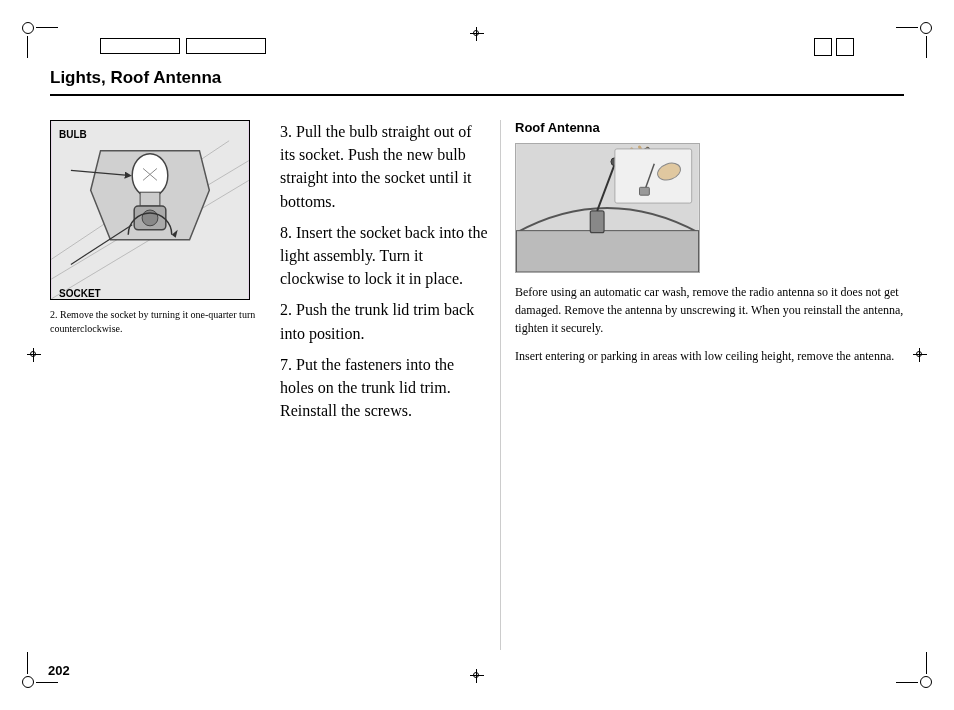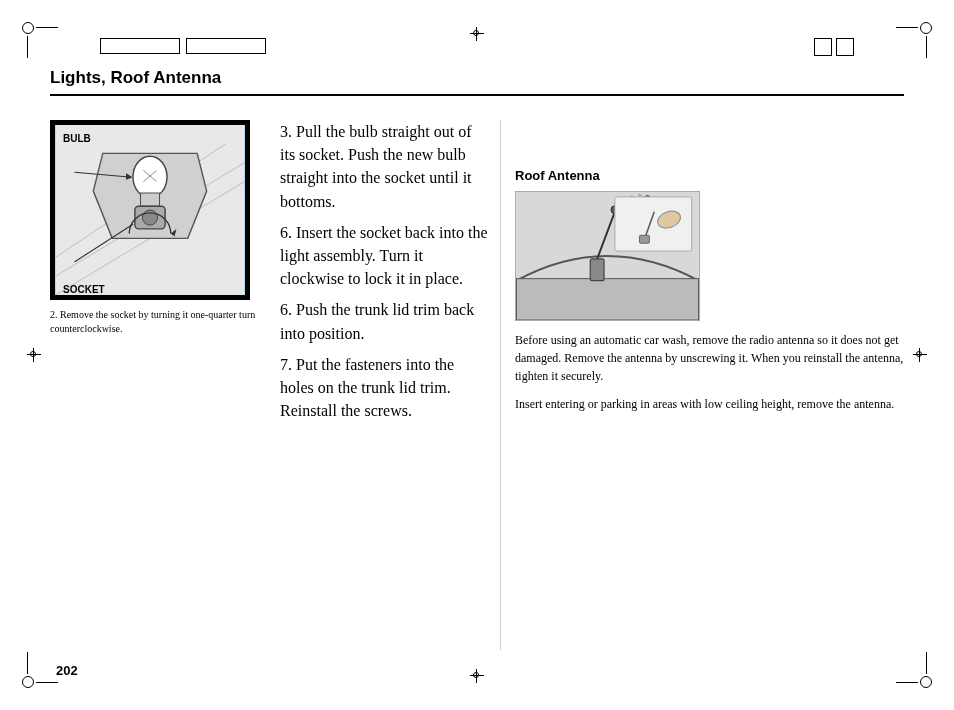--- a/index.html
+++ b/index.html
@@ -174,22 +174,22 @@
     .col-right {
       flex: 1;
       padding-left: 14px;
       border-left: 1px solid #ccc;
     }
 
     
     .diagram-box {
       width: 200px;
       height: 180px;
-      border: 5px solid #000000;
-      background: #7dd3fc;
+      border: 1px solid #000000;
+      background: #d946ef;
       position: relative;
       overflow: hidden;
       margin-bottom: 8px;
     }
     .diagram-label {
       font-size: 10px;
       font-weight: bold;
       font-family: Arial, sans-serif;
       position: absolute;
     }
@@ -217,21 +217,20 @@
       margin-bottom: 8px;
       padding-left: 0;
     }
 
     
     .section-heading {
       font-size: 13px;
       font-weight: bold;
       font-family: Arial, sans-serif;
       margin-bottom: 8px;
-      margin-top: 48px;
     }
     .antenna-diagram {
       width: 185px;
       height: 130px;
       background: #e8e8e8;
       border: 1px solid #aaa;
       margin-bottom: 10px;
       position: relative;
       overflow: hidden;
     }
@@ -243,21 +242,21 @@
     .body-text {
       font-size: 12px;
       line-height: 1.5;
       margin-bottom: 10px;
     }
 
     
     .page-number {
       position: absolute;
       bottom: 32px;
-      left: 56px;
+      left: 48px;
       font-weight: bold;
       font-size: 13px;
       font-family: Arial, sans-serif;
     }
   </style>
 </head>
 <body>
 
 <div class="corner-mark tl">
   <div class="corner-circle"></div>
@@ -352,22 +351,22 @@
         <polygon points="122,115 128,110 126,118" fill="#333"></polygon>
       </svg>
       <span class="diagram-label bulb">BULB</span>
       <span class="diagram-label socket">SOCKET</span>
     </div>
     <p class="caption-text">2. Remove the socket by turning it one-quarter turn counterclockwise.</p>
   </div>
 
   <div class="col-middle">
     <div class="step">3. Pull the bulb straight out of its socket. Push the new bulb straight into the socket until it bottoms.</div>
-    <div class="step">6. Insert the socket back into the light assembly. Turn it clockwise to lock it in place.</div>
-    <div class="step">6. Push the trunk lid trim back into position.</div>
+    <div class="step">8. Insert the socket back into the light assembly. Turn it clockwise to lock it in place.</div>
+    <div class="step">2. Push the trunk lid trim back into position.</div>
     <div class="step">7. Put the fasteners into the holes on the trunk lid trim. Reinstall the screws.</div>
   </div>
 
   <div class="col-right">
     <div class="section-heading">Roof Antenna</div>
 
     <div class="antenna-diagram">
       <svg class="antenna-svg" viewBox="0 0 185 130" xmlns="http://www.w3.org/2000/svg">
         <rect width="185" height="130" fill="#d8d8d8"></rect>
 

